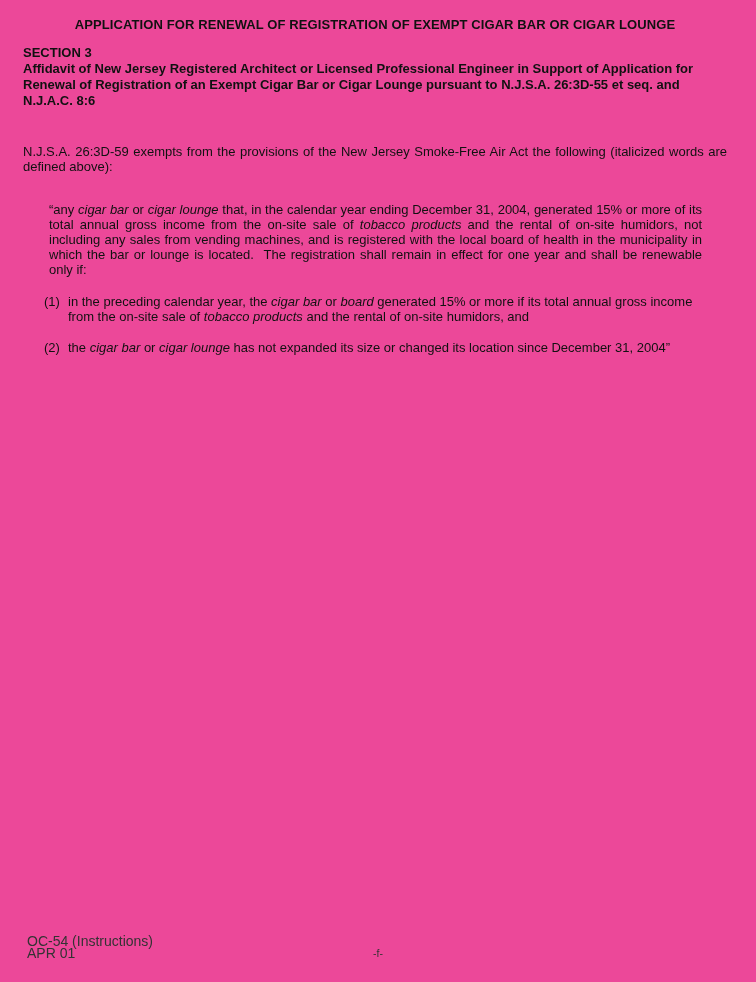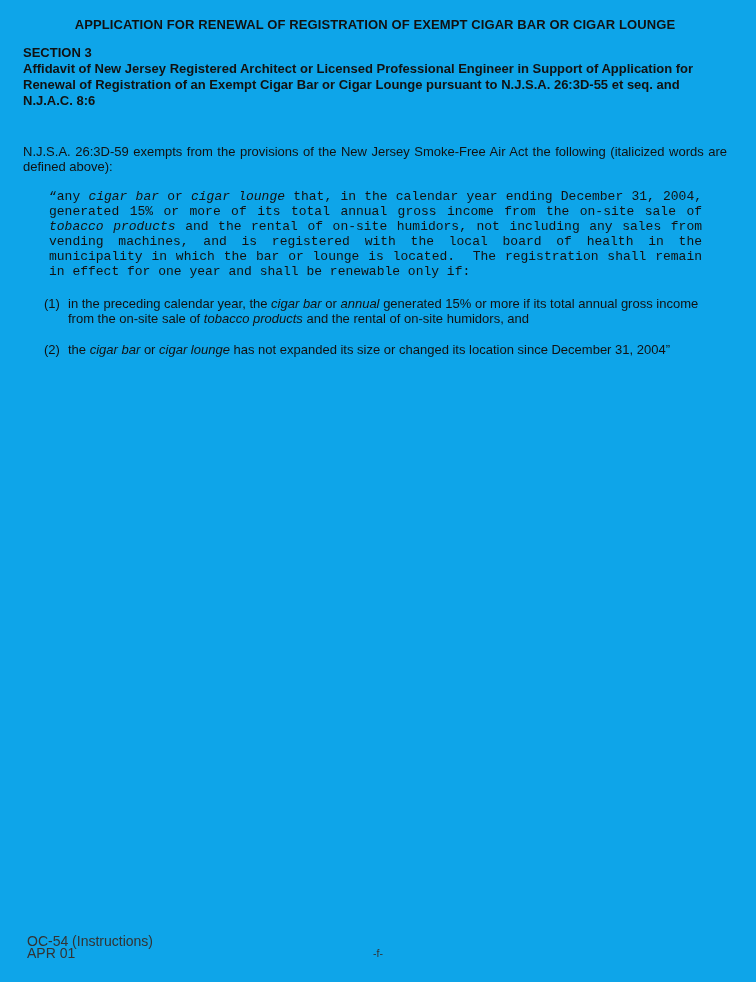--- a/index.html
+++ b/index.html
@@ -1,20 +1,20 @@
 <!DOCTYPE html>
 <html><head>
 <meta charset="utf-8">
 <style>
   html, body { margin: 0; padding: 0; background: #ffffff; }
   .page {
     position: relative;
     width: 756px;
     height: 982px;
-    background: #0ea5e9;
+    background: #ec4899;
     color: #111111;
     font-family: "Liberation Sans", sans-serif;
     overflow: hidden;
   }
   .content {
     position: absolute;
     left: 23px;
     top: 17px;
     width: 704px;
   }
@@ -31,25 +31,24 @@
     font-size: 13px;
     line-height: 16px;
   }
   .intro {
     margin: 35px 0 0 0;
     font-size: 13px;
     line-height: 15px;
     text-align: justify;
   }
   .quote {
-    margin: 15px 25px 0 26px;
+    margin: 28px 25px 0 26px;
     font-size: 13px;
     line-height: 15px;
     text-align: justify;
-    font-family: Liberation Mono, monospace;
   }
   .item {
     display: flex;
     margin: 17px 24px 0 21px;
     font-size: 13px;
     line-height: 15px;
   }
   .item + .item { margin-top: 16px; }
   .item .num { flex: none; width: 24px; }
   .item .itext { flex: 1; }
@@ -87,21 +86,21 @@
       <div>SECTION 3</div>
       <div>Affidavit of New Jersey Registered Architect or Licensed Professional Engineer in Support of Application for Renewal of Registration of an Exempt Cigar Bar or Cigar Lounge pursuant to N.J.S.A. 26:3D-55 et seq. and N.J.A.C. 8:6</div>
     </div>
 
     <p class="intro"><span>N.J.S.A. 26:3D-59 exempts from the provisions of the New Jersey Smoke-Free Air Act the following (italicized words are defined above):</span></p>
 
     <p class="quote"><span>“any </span><i>cigar bar</i><span> or </span><i>cigar lounge</i><span> that, in the calendar year ending December 31, 2004, generated 15% or more of its total annual gross income from the on-site sale of </span><i>tobacco products</i><span> and the rental of on-site humidors, not including any sales from vending machines, and is registered with the local board of health in the municipality in which the bar or lounge is located.&nbsp; The registration shall remain in effect for one year and shall be renewable only if:</span></p>
 
     <div class="item">
       <span class="num">(1)</span>
-      <span class="itext"><span>in the preceding calendar year, the </span><i>cigar bar</i><span> or </span><i>annual</i><span> generated 15% or more if its total annual gross income from the on-site sale of </span><i>tobacco products</i><span> and the rental of on-site humidors, and</span></span>
+      <span class="itext"><span>in the preceding calendar year, the </span><i>cigar bar</i><span> or </span><i>board</i><span> generated 15% or more if its total annual gross income from the on-site sale of </span><i>tobacco products</i><span> and the rental of on-site humidors, and</span></span>
     </div>
 
     <div class="item">
       <span class="num">(2)</span>
       <span class="itext"><span>the </span><i>cigar bar</i><span> or </span><i>cigar lounge</i><span> has not expanded its size or changed its location since December 31, 2004”</span></span>
     </div>
 
   </div>
 
   <div class="footer-left">

